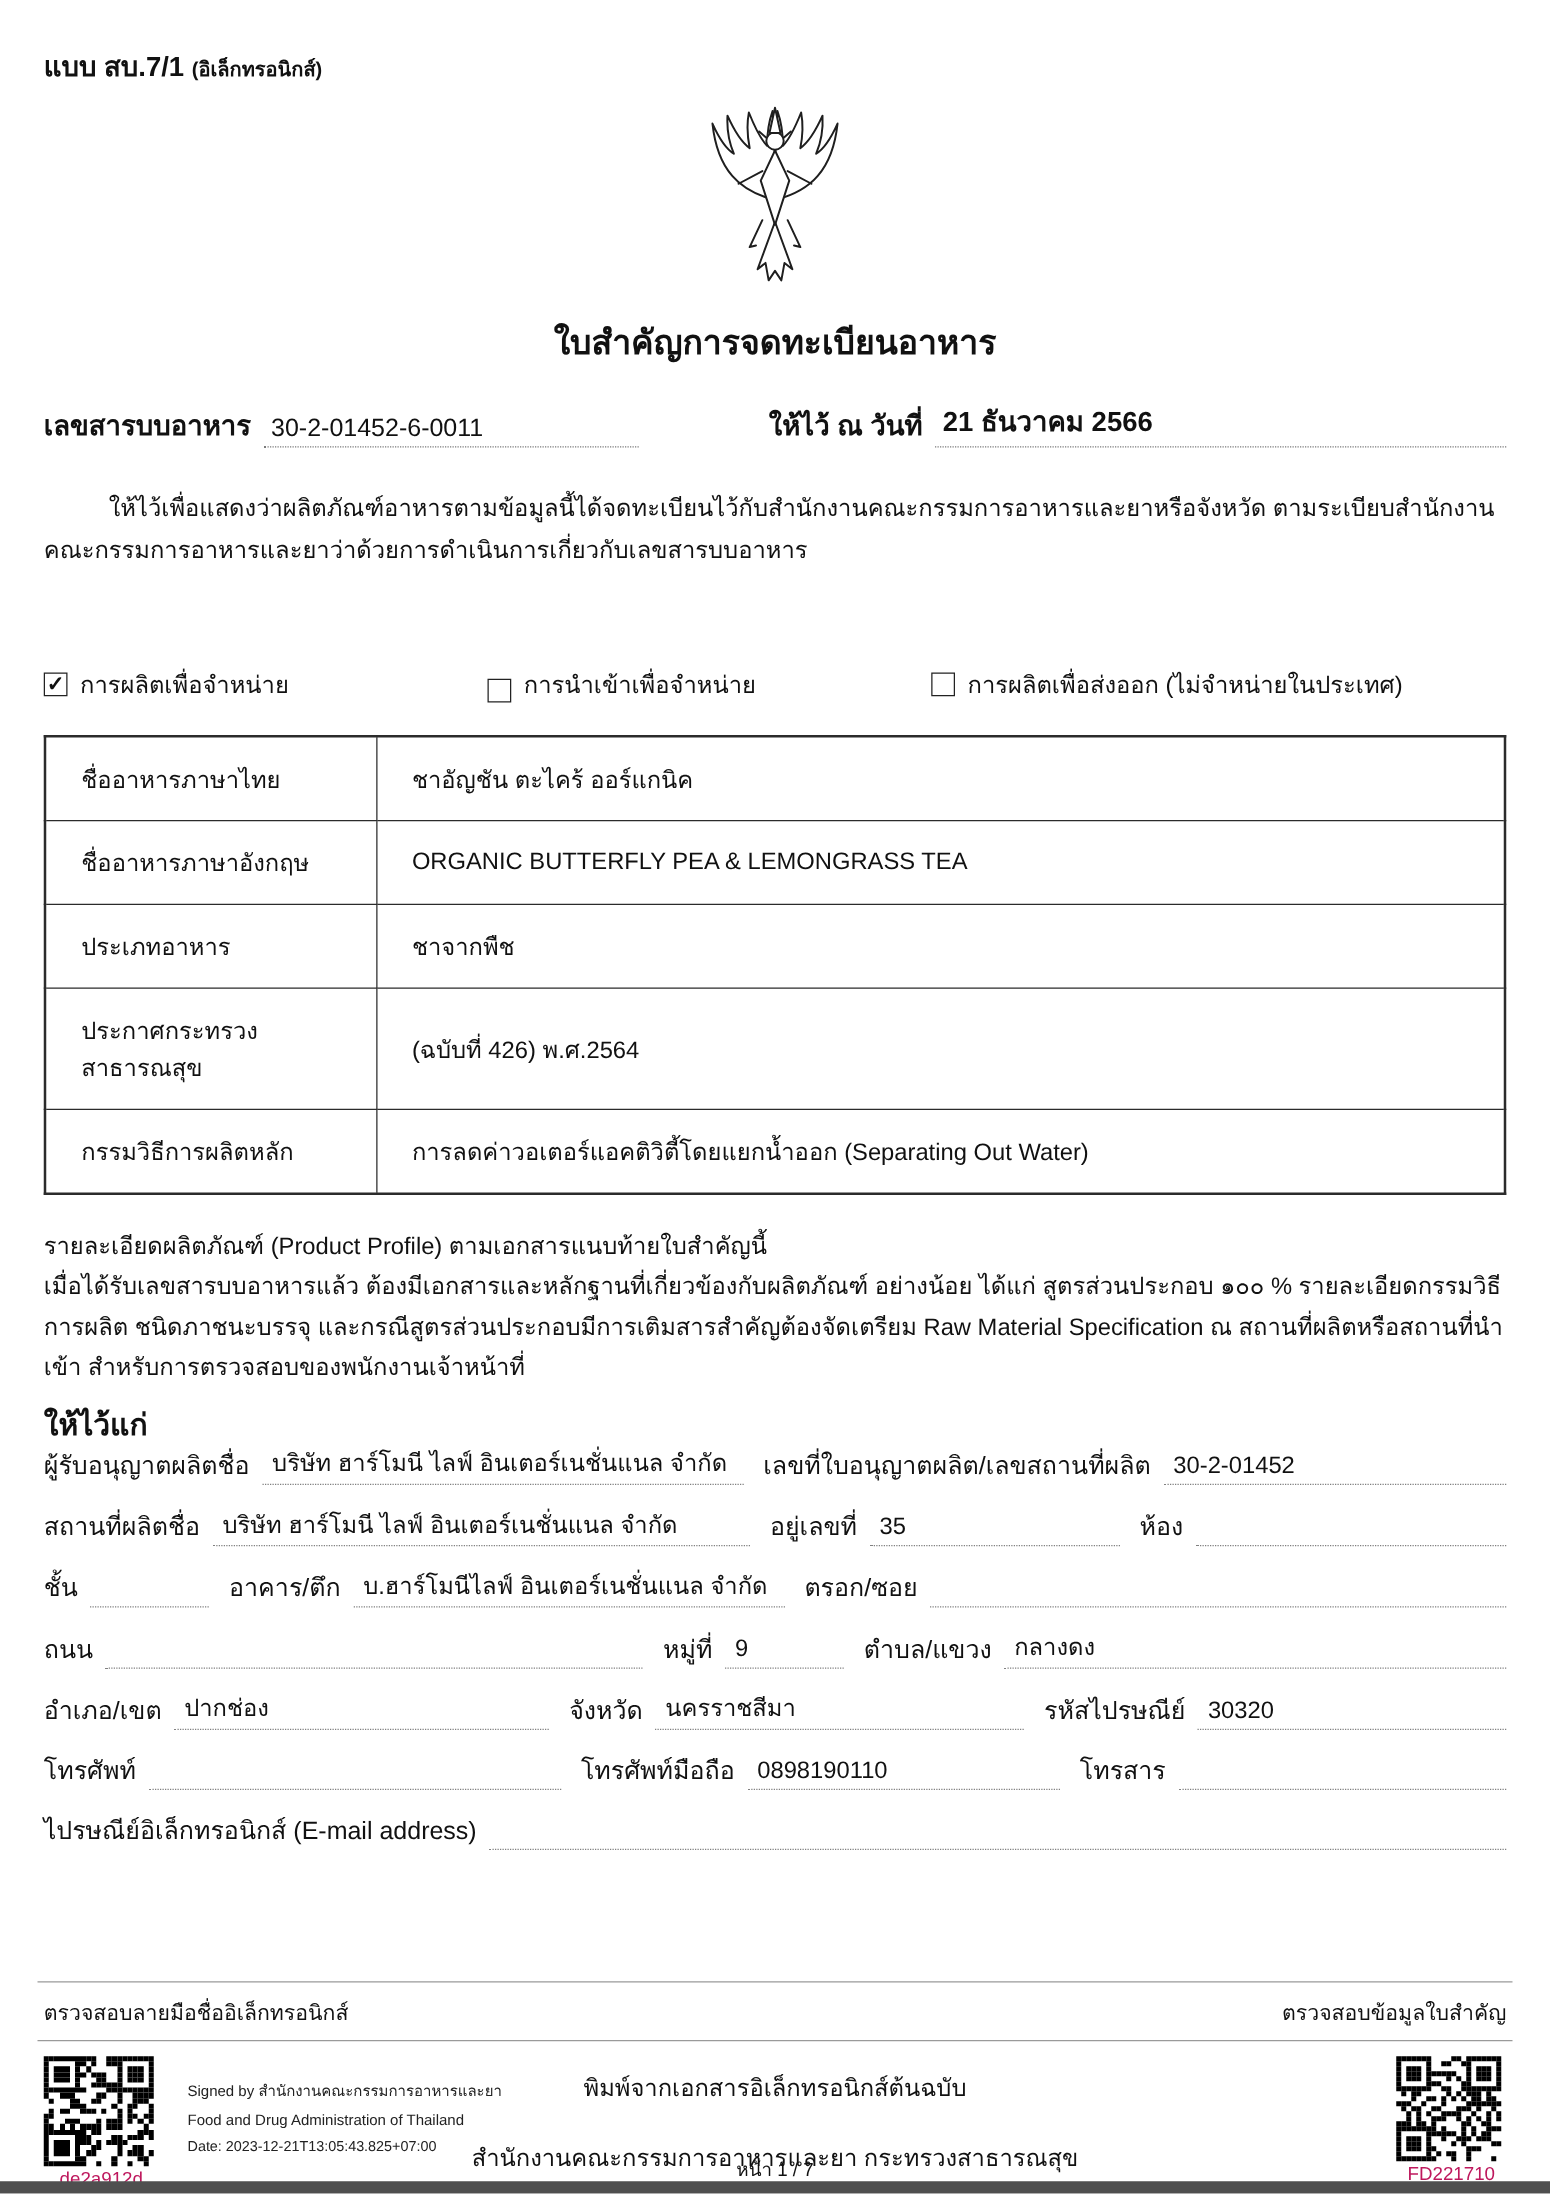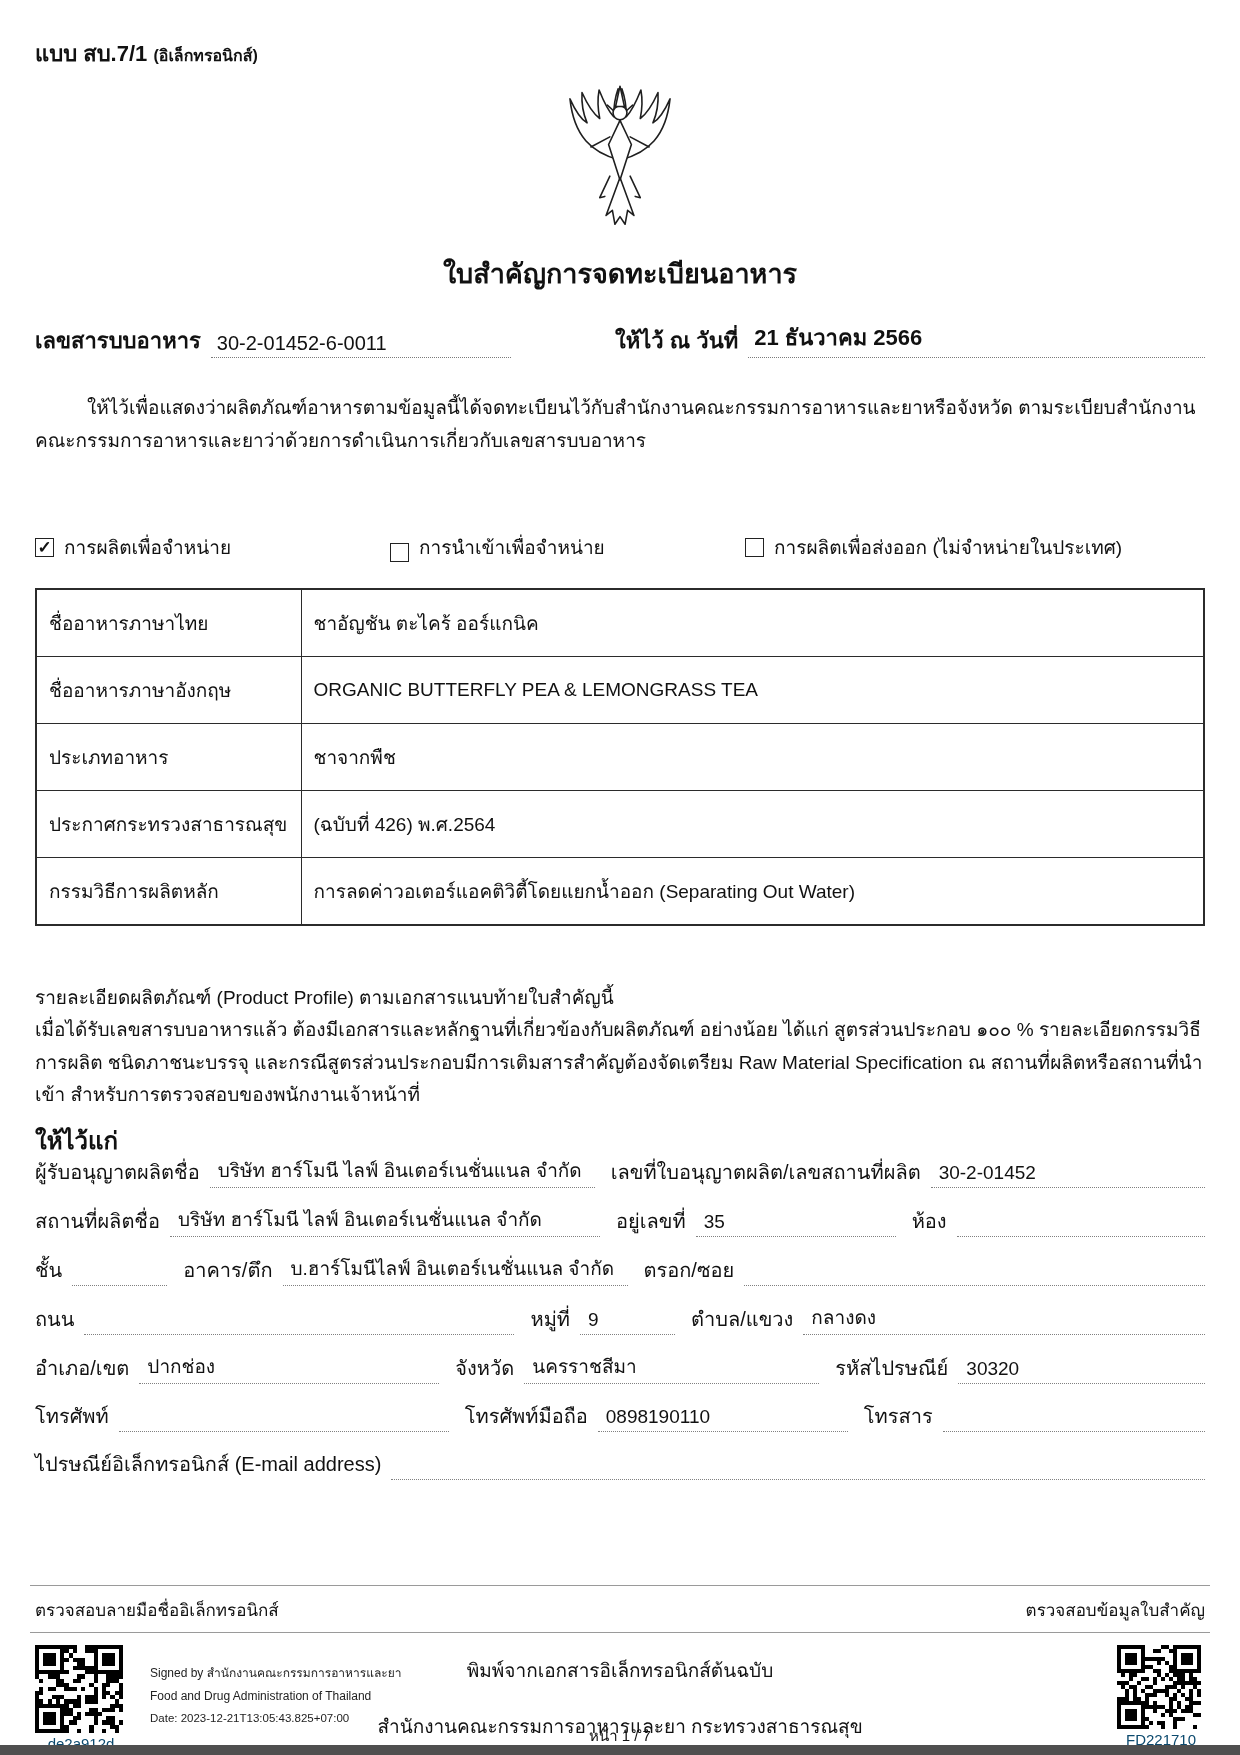--- a/index.html
+++ b/index.html
@@ -31,21 +31,21 @@
   .cb-item { display:flex; align-items:center; }
   .cb-item:nth-child(1){ width:355px; }
   .cb-item:nth-child(2){ width:355px;align-items:flex-end; }
   .cb-item:nth-child(3){ flex:1; }
   .cb-box { width:19px; height:19px; border:1.8px solid #222; margin-right:10px;
             display:flex; align-items:center; justify-content:center;
             font-size:17px; font-weight:bold; line-height:1; flex:0 0 auto; }
 
   .info-table { position:absolute; top:588px; left:35px; right:35px;
                 border-collapse:collapse; width:1170px; }
-  .info-table td { border:1.6px solid #2b2b2b; font-size:19px; padding:18px 12px; height:63px; vertical-align:middle; }
+  .info-table td { border:1.6px solid #2b2b2b; font-size:19px; padding:18px 28px; height:63px; vertical-align:middle; }
   .info-table td.lbl { width:265px; }
   .info-table { border:2.5px solid #2b2b2b; }
 
   .profile { position:absolute; top:982px; left:35px; right:35px; font-size:19px; line-height:1.7; }
   .profile p { margin:0; }
   .profile .heading { font-size:24px; font-weight:bold; margin-top:10px; }
 
   .fields { position:absolute; top:1155px; left:35px; right:35px; }
   .frow { display:flex; align-items:flex-end; margin-bottom:16px; }
   .flabel { font-size:20px; white-space:nowrap; padding-right:10px; }
@@ -59,21 +59,21 @@
   .foot-label-right { position:absolute; top:1596px; right:35px; font-size:17px; }
 
   .qr { display:grid; grid-template-columns:repeat(21,1fr); grid-template-rows:repeat(21,1fr);
         background:#fff; }
   .qr div { background:transparent; }
   .qr div.d { background:#000; }
   .qr-left-wrap  { position:absolute; top:1645px; left:35px; width:92px; text-align:center; }
   .qr-right-wrap { position:absolute; top:1645px; right:35px; width:88px; text-align:center; }
   .qr-left-wrap .qr  { width:88px; height:88px; }
   .qr-right-wrap .qr { width:84px; height:84px; }
-  .qr-caption { font-size:15px; margin-top:2px; color:#0c4a6e; }
+  .qr-caption { font-size:15px; margin-top:2px; color:#be185d; }
 
   .signed-block { position:absolute; top:1662px; left:150px; font-size:12px; line-height:1.9; color:#222; }
   .signed-block .l3 { font-size:11.5px; }
 
   .foot-center { position:absolute; top:1655px; left:0; width:100%; text-align:center; }
   .foot-center .c1 { font-size:19px; }
   .foot-center .c2 { font-size:19px; margin-top:26px; }
   .page-no { position:absolute; top:1724px; left:0; width:100%; text-align:center; font-size:15px; }
   .bottom-bar { position:absolute; left:0; right:0; bottom:0; height:10px; background:#4f4f4f; }
 </style>

